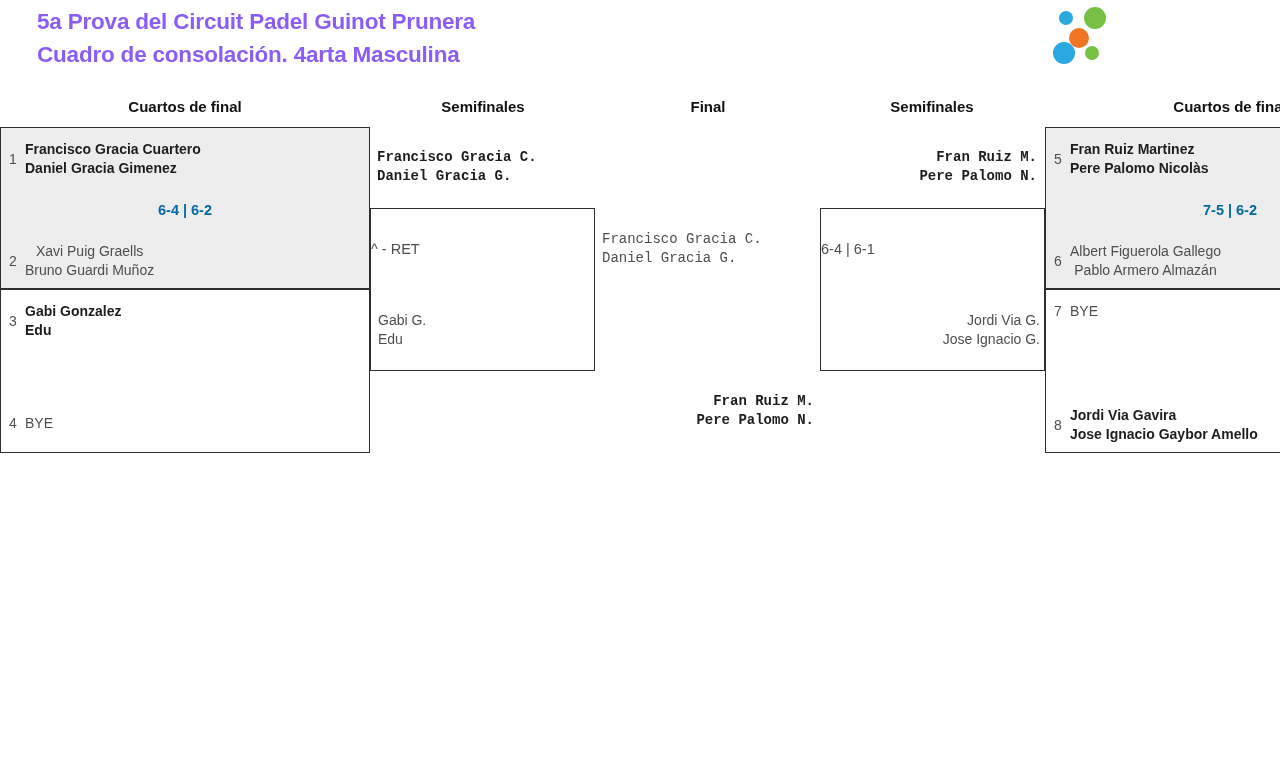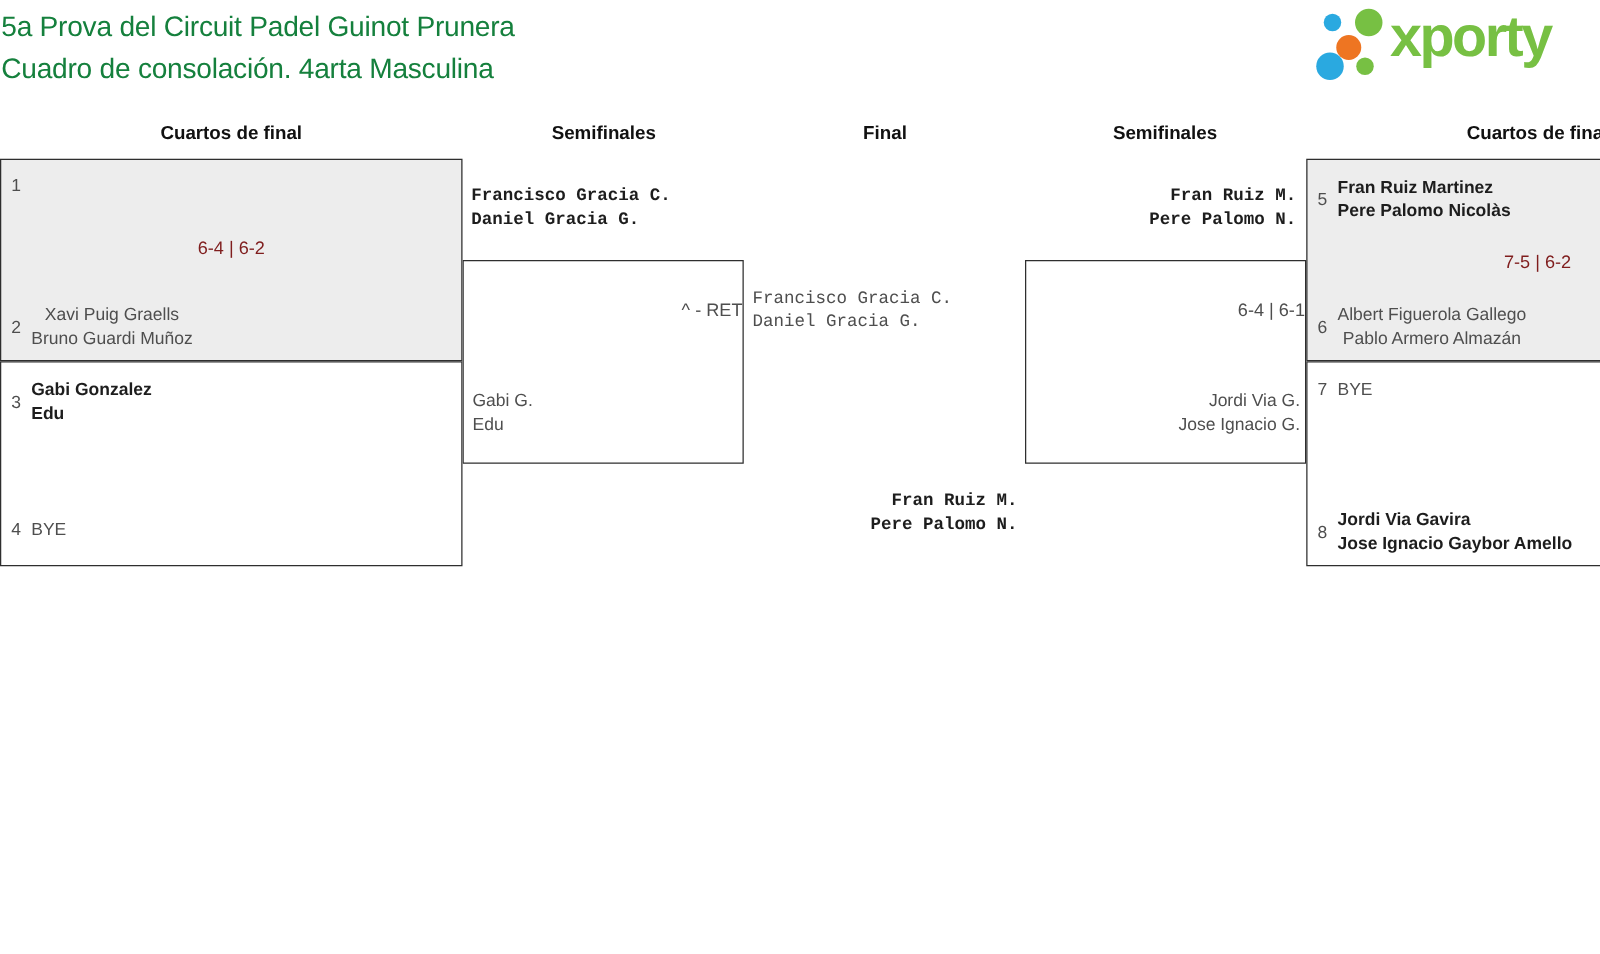--- a/index.html
+++ b/index.html
@@ -1,22 +1,22 @@
 <!DOCTYPE html>
 <html><head>
 <meta charset="utf-8">
 <style>
   html,body{margin:0;padding:0;background:#fff;}
   .stage{
     position:relative;width:1280px;height:763px;overflow:hidden;background:#ffffff;
     font-family:"Liberation Sans",sans-serif;color:#1d1d1d;
   }
   
-  .title{position:absolute;left:1px;top:5px;font-size:22.5px;font-weight:400;
-         line-height:33px;color:#15803d;letter-spacing:-0.2px;}
+  .title{position:absolute;left:1px;top:5px;font-size:22.5px;font-weight:700;
+         line-height:33px;color:#8b5cf6;letter-spacing:-0.2px;padding-left:36px;}
   .logo{position:absolute;left:1046px;top:0;width:234px;height:75px;}
   .logo-text{position:absolute;left:66px;top:2px;font-size:46px;font-weight:700;
              color:#77c043;letter-spacing:-2px;}
   .dot{position:absolute;border-radius:50%;}
   .dot.d1{left:13px;top:11px;width:14px;height:14px;background:#2aa9e0;}
   .dot.d2{left:38px;top:7px;width:22px;height:22px;background:#77c043;}
   .dot.d3{left:23px;top:28px;width:20px;height:20px;background:#ee7522;}
   .dot.d4{left:7px;top:42px;width:22px;height:22px;background:#2aa9e0;}
   .dot.d5{left:39px;top:46px;width:14px;height:14px;background:#77c043;}
   
@@ -36,26 +36,26 @@
   .sf2box{left:820px;top:208px;}
   
   .team-row{display:flex;}
   .seed{width:16px;flex:0 0 16px;display:flex;align-items:center;
         font-size:14px;color:#4e4e4e;}
   .names{font-size:14px;line-height:19px;}
   .winner .names, .winner-names{font-weight:700;color:#1d1d1d;}
   .loser .names, .loser-names{font-weight:400;color:#4e4e4e;text-align:center;}
   .bye-slot{min-height:30px;}
   .score{flex:1;display:flex;align-items:center;justify-content:center;
-         font-size:14.5px;color:#7f1d1d;}
+         font-size:14.5px;color:#0369a1;font-weight:bold;}
   
   .freetext{position:absolute;font-size:14px;line-height:19px;font-family:Liberation Mono, monospace;}
   .sf1-winner{left:377px;top:148px;width:215px;text-align:left;}
   .sf2-winner{left:822px;top:148px;width:215px;text-align:right;}
-  .sf-score{position:absolute;left:0;top:32px;width:100%;text-align:right;
+  .sf-score{position:absolute;left:0;top:32px;width:100%;text-align:left;
             font-size:14.5px;color:#4e4e4e;}
   .sf-loser{position:absolute;top:102px;font-size:14px;line-height:19px;}
   .sf1-loser{left:7px;text-align:left;}
   .sf2-loser{right:4px;text-align:right;}
   .final-team-a{left:602px;top:230px;width:215px;text-align:left;}
   .final-score{left:595px;top:322px;width:225px;text-align:center;
                font-size:14.5px;color:#4e4e4e;}
   .final-team-b{left:599px;top:392px;width:215px;text-align:right;}
 </style>
 </head>
@@ -67,32 +67,35 @@
     <div>5a Prova del Circuit Padel Guinot Prunera</div>
     <div>Cuadro de consolación. 4arta Masculina</div>
   </div>
 
   <div class="logo">
     <span class="dot d1"></span>
     <span class="dot d2"></span>
     <span class="dot d3"></span>
     <span class="dot d4"></span>
     <span class="dot d5"></span>
-    <span class="logo-text">xporty</span>
   </div>
 
   <div class="round-header" style="left:85px;">Cuartos de final</div>
   <div class="round-header" style="left:383px;">Semifinales</div>
   <div class="round-header" style="left:608px;">Final</div>
   <div class="round-header" style="left:832px;">Semifinales</div>
   <div class="round-header" style="left:1130px;">Cuartos de final</div>
 
   <div class="box shaded qf qf1">
     <div class="team-row winner">
       <div class="seed">1</div>
+      <div class="names">
+        <div>Francisco Gracia Cuartero</div>
+        <div>Daniel Gracia Gimenez</div>
+      </div>
     </div>
     <div class="score">6-4 | 6-2</div>
     <div class="team-row loser">
       <div class="seed">2</div>
       <div class="names">
         <div>Xavi Puig Graells</div>
         <div>Bruno Guardi Muñoz</div>
       </div>
     </div>
   </div>

